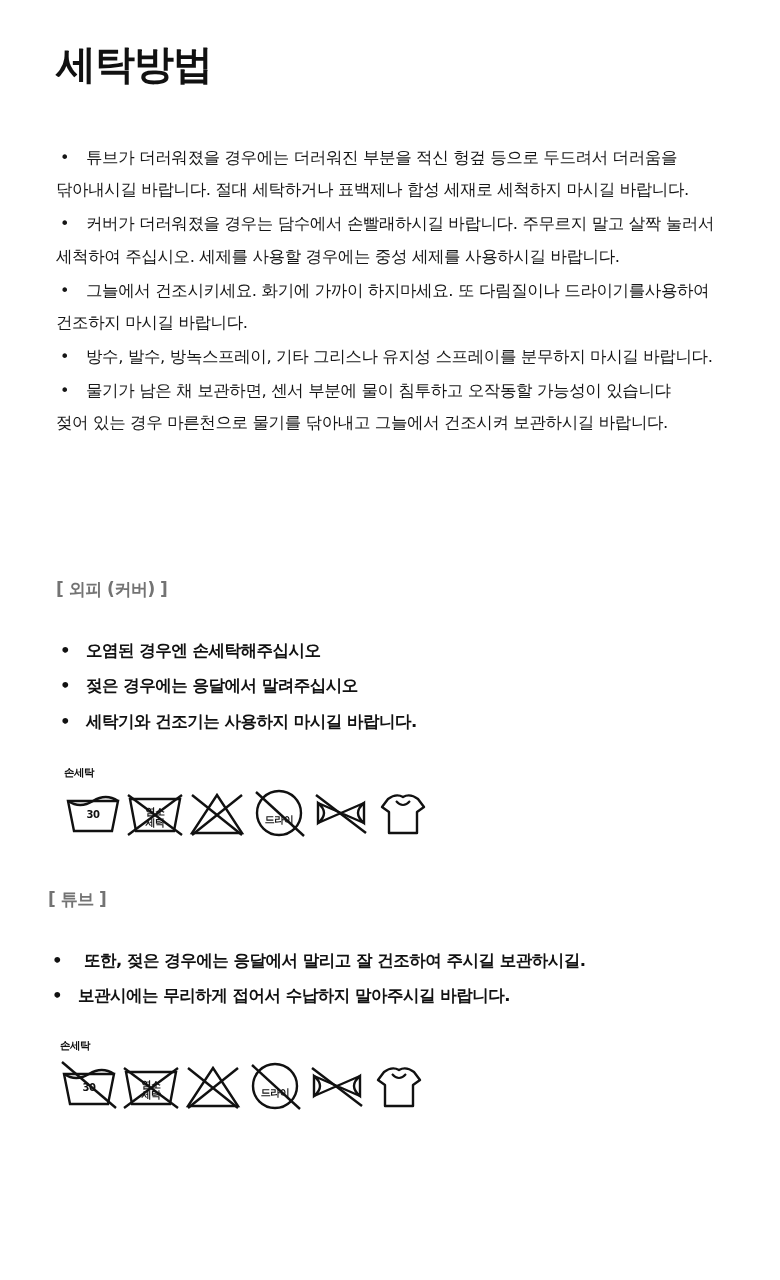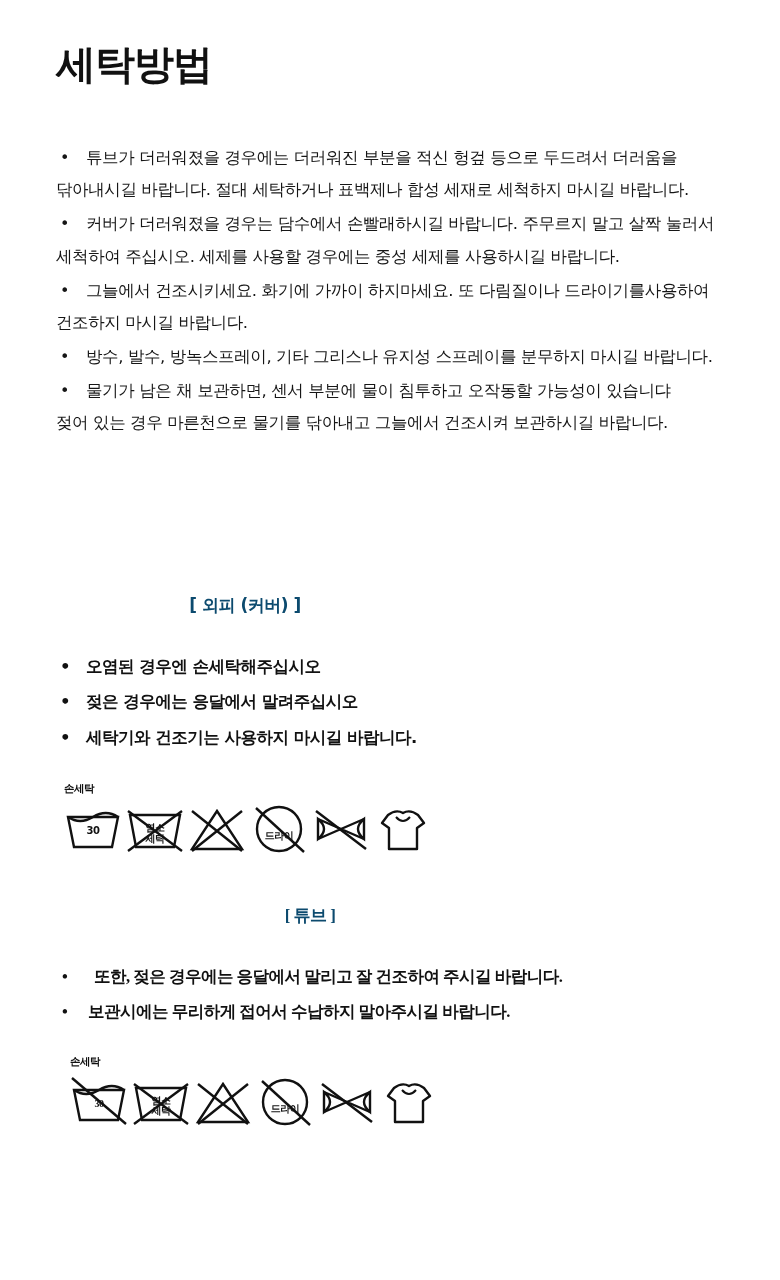--- a/index.html
+++ b/index.html
@@ -64,23 +64,22 @@
   .intro-list li .txt.cont {
     padding-left: 0;
     margin-left: -30px;
   }
 
   
   .section-heading {
     font-size: 17px;
     font-weight: 700;
     letter-spacing: -0.5px;
-    color: #0c4a6e;
-    margin: 16px;
-    text-align: center;
+    color: #737373;
+    margin: 0;
   }
 
   
   .sec-list {
     margin: 0;
     padding: 0;
     list-style: none;
   }
   .sec-list li {
     position: relative;
@@ -134,21 +133,21 @@
     letter-spacing: -0.5px;
     color: #111;
     pointer-events: none;
   }
   .sym .inner-label.two {
     line-height: 1.05;
   }
 
   
   .block-a { position: absolute; left: 56px; top: 578px; }
-  .block-b { position: absolute; left: 58px; top: 888px; font-family: Liberation Serif, serif; }
+  .block-b { position: absolute; left: 48px; top: 888px; }
 </style>
 </head>
 <body>
 
 <div class="page">
 
   <h1 class="title">세탁방법</h1>
 
   <ul class="intro-list">
     <li>
@@ -249,21 +248,21 @@
       </div>
     </div>
   </div>
 
   <div class="block-b">
     <h2 class="section-heading">[ 튜브 ]</h2>
 
     <ul class="sec-list" style="margin-top:34px;">
       <li>
         <span class="dot">•</span>
-        <span class="sub">또한, 젖은 경우에는 응달에서 말리고 잘 건조하여 주시길 바랍니다.</span>
+        <span class="sub">또한, 젖은 경우에는 응달에서 말리고 잘 건조하여 주시길 보관하시길.</span>
       </li>
       <li>
         <span class="dot">•</span>
         <span>보관시에는 무리하게 접어서 수납하지 말아주시길 바랍니다.</span>
       </li>
     </ul>
 
     <div class="symbols" style="margin-top:40px; margin-left:10px;">
 
       <div class="sym">

